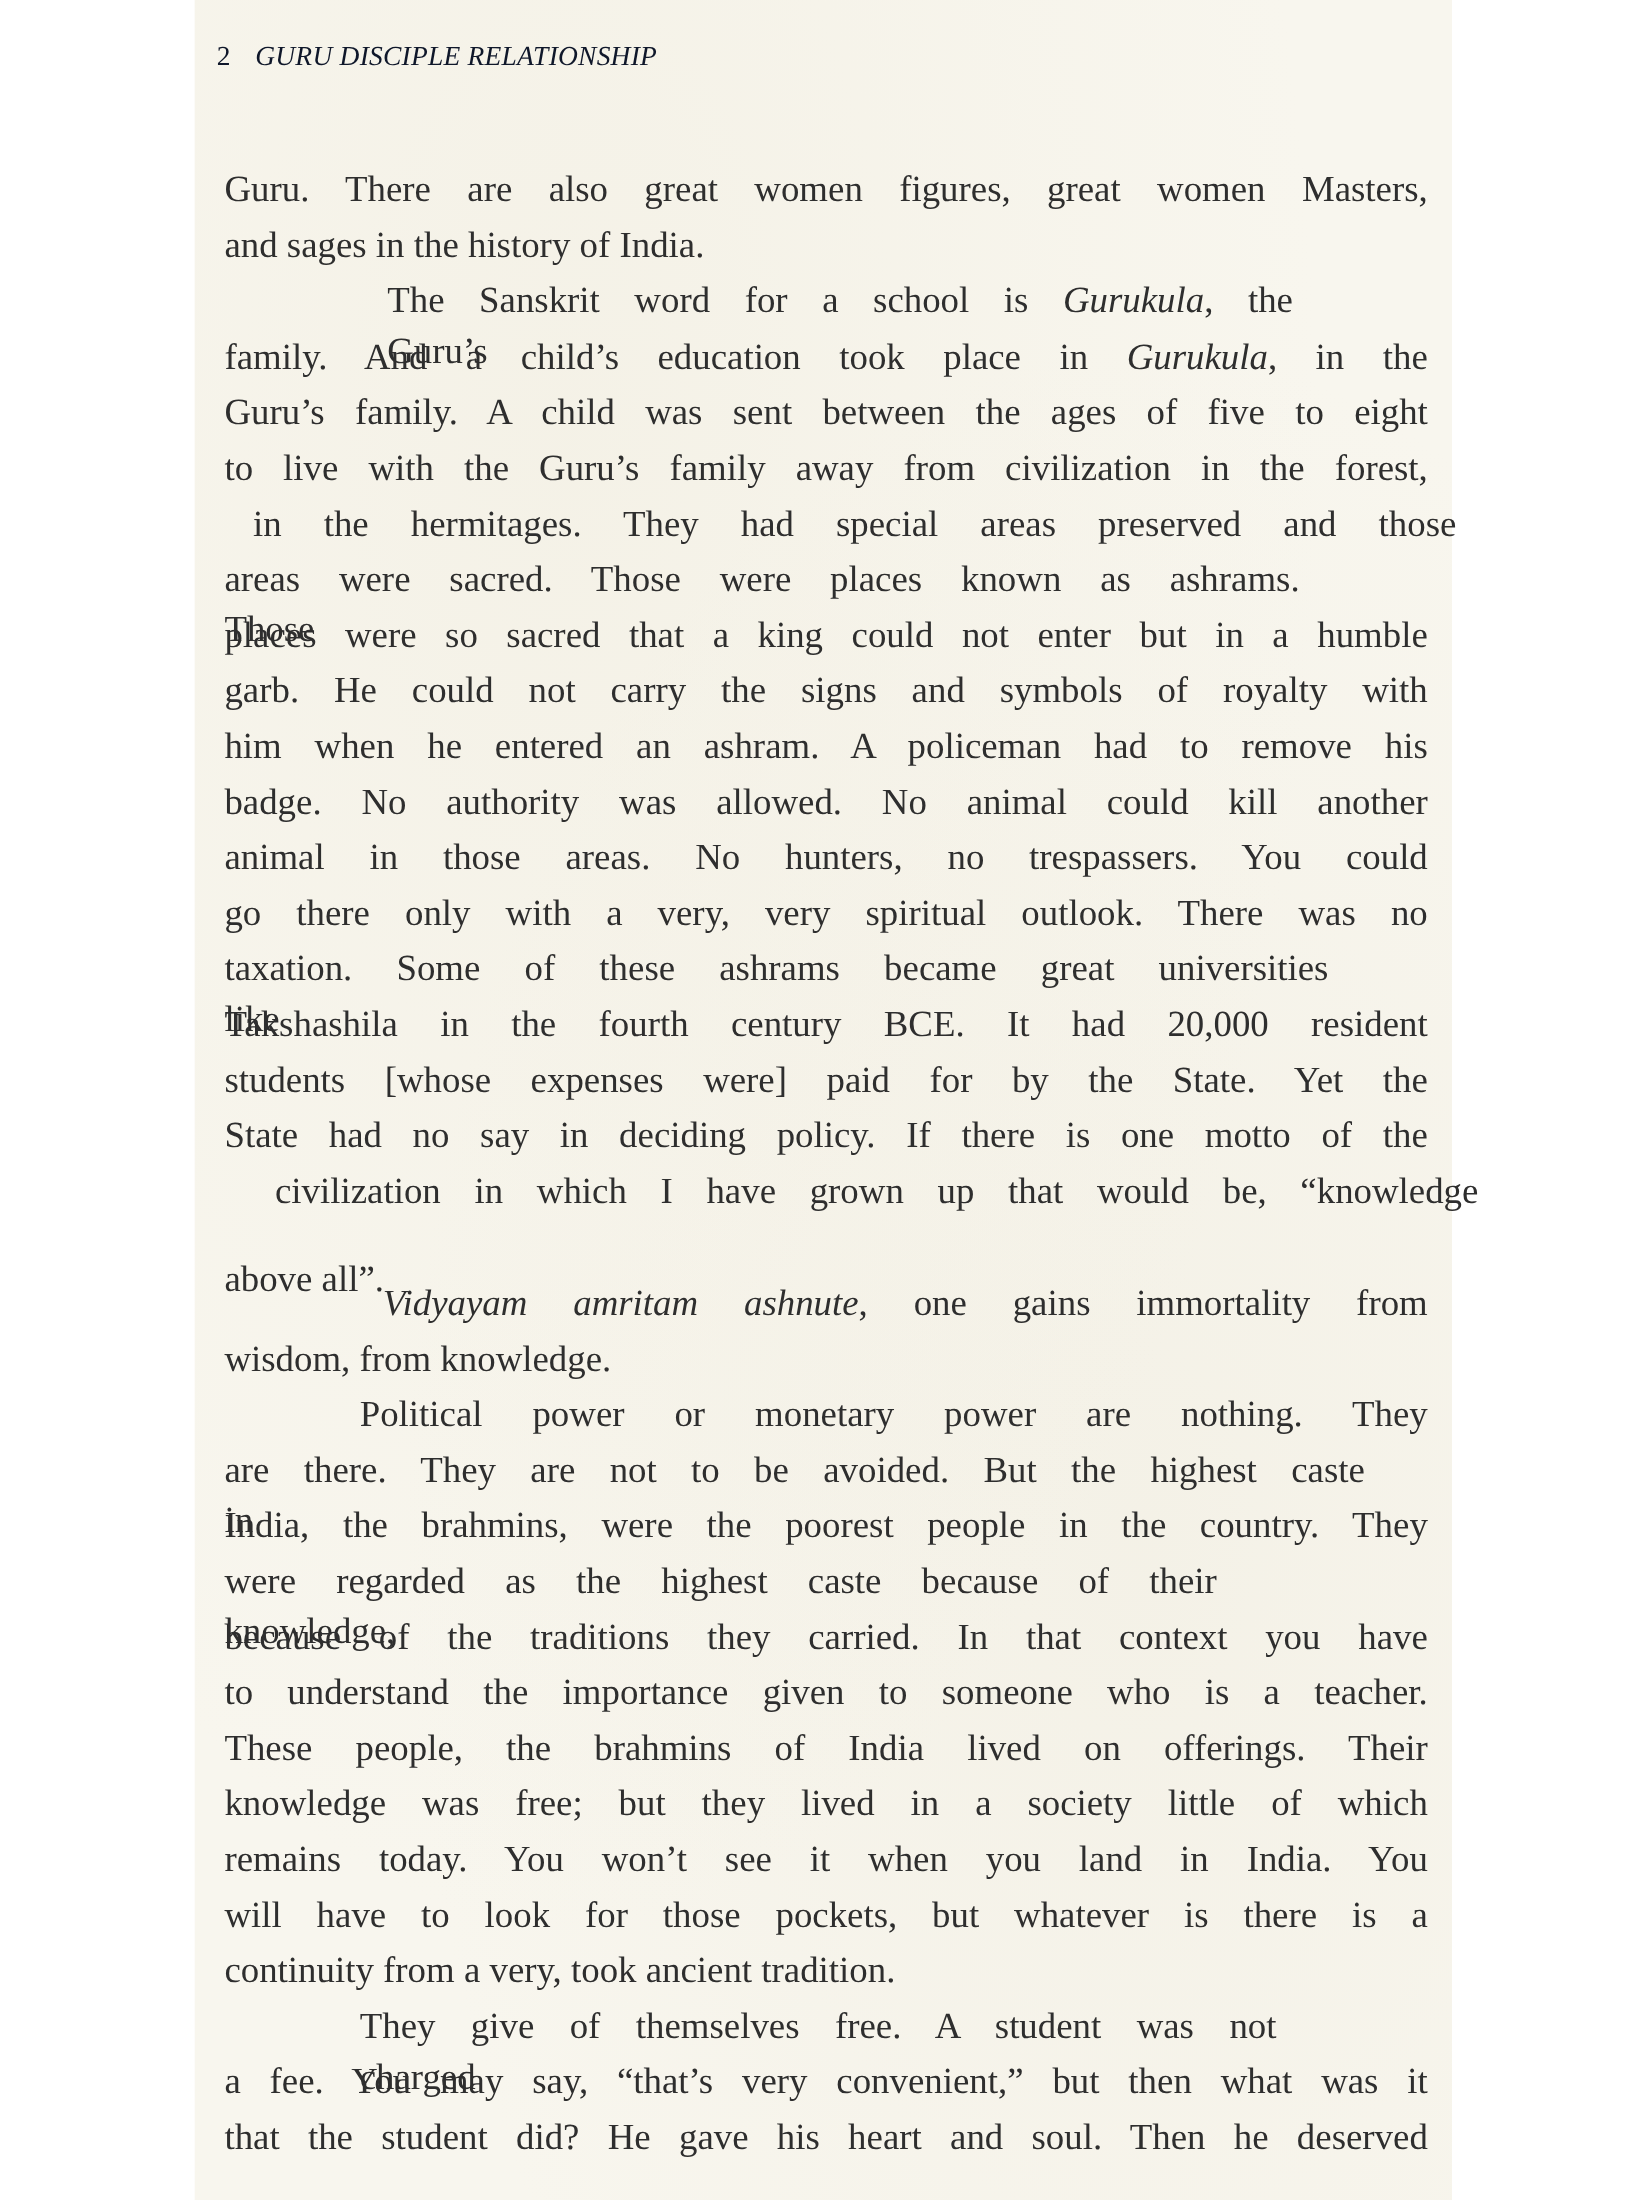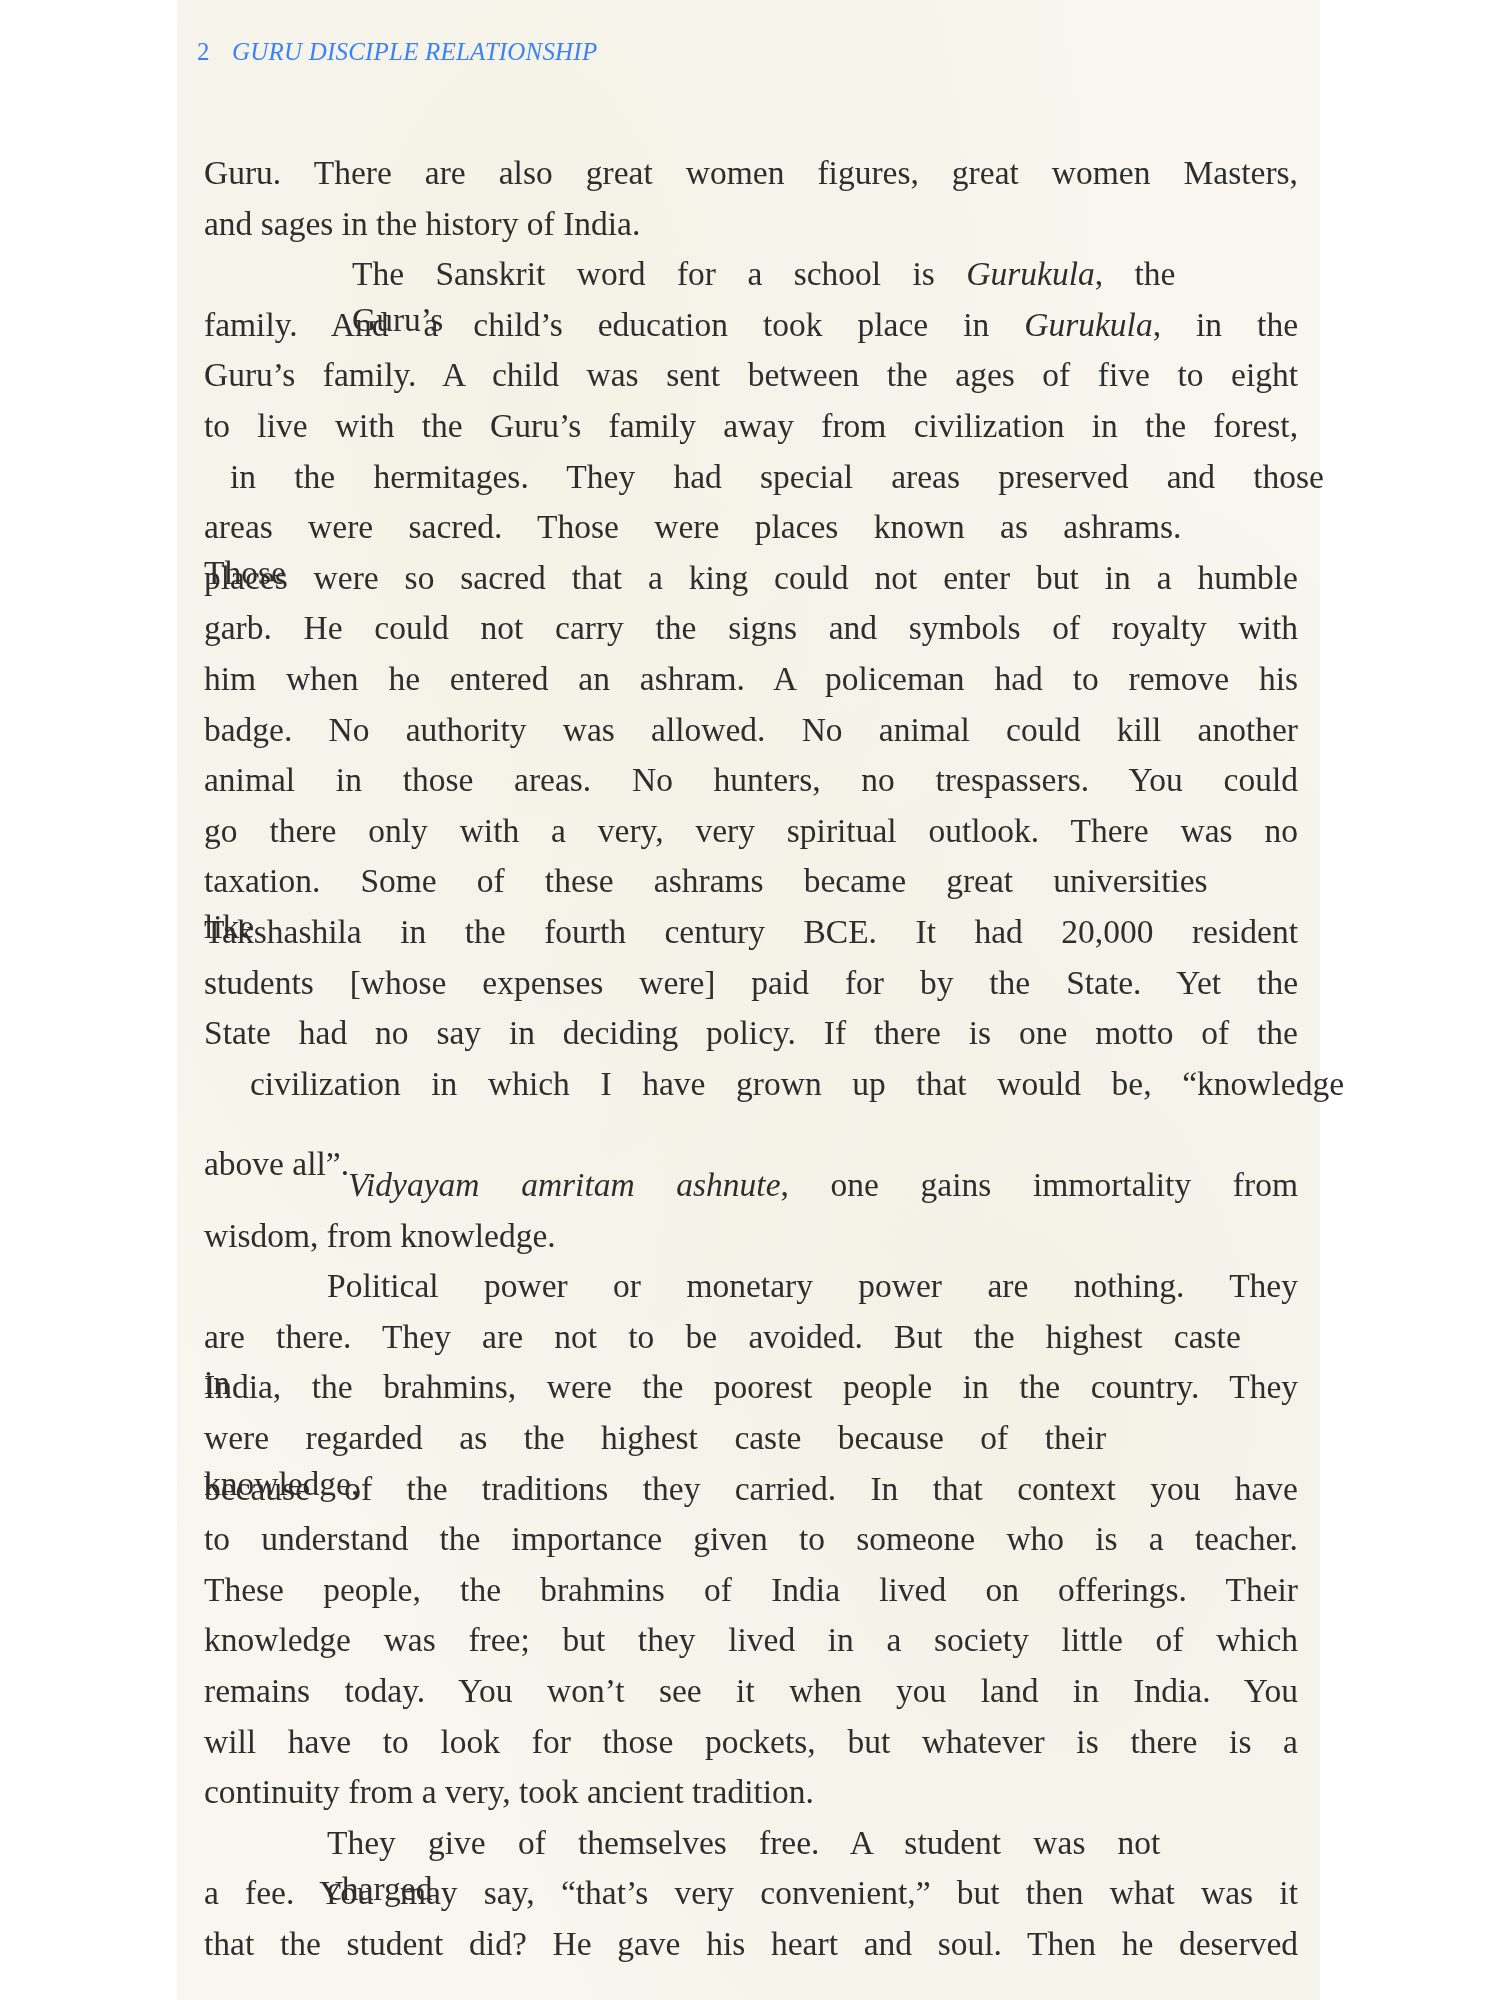--- a/index.html
+++ b/index.html
@@ -24,21 +24,21 @@
       radial-gradient(ellipse at 30% 20%, rgba(240,236,222,0.45), rgba(248,246,238,0) 60%),
       radial-gradient(ellipse at 75% 70%, rgba(238,234,220,0.4), rgba(248,246,238,0) 55%);
   }
   .running-head {
     position: absolute;
     left: 197px;
     top: 38px;
     height: 32px;
     font-family: "Liberation Serif", "DejaVu Serif", serif;
     font-size: 25px;
-    color: #3b82f6;
+    color: #0f172a;
     white-space: nowrap;
     letter-spacing: 0.2px;
   }
   .running-head .folio {
     font-style: normal;
     display: inline-block;
     width: 35px;
   }
   .running-head .title {
     font-style: italic;

